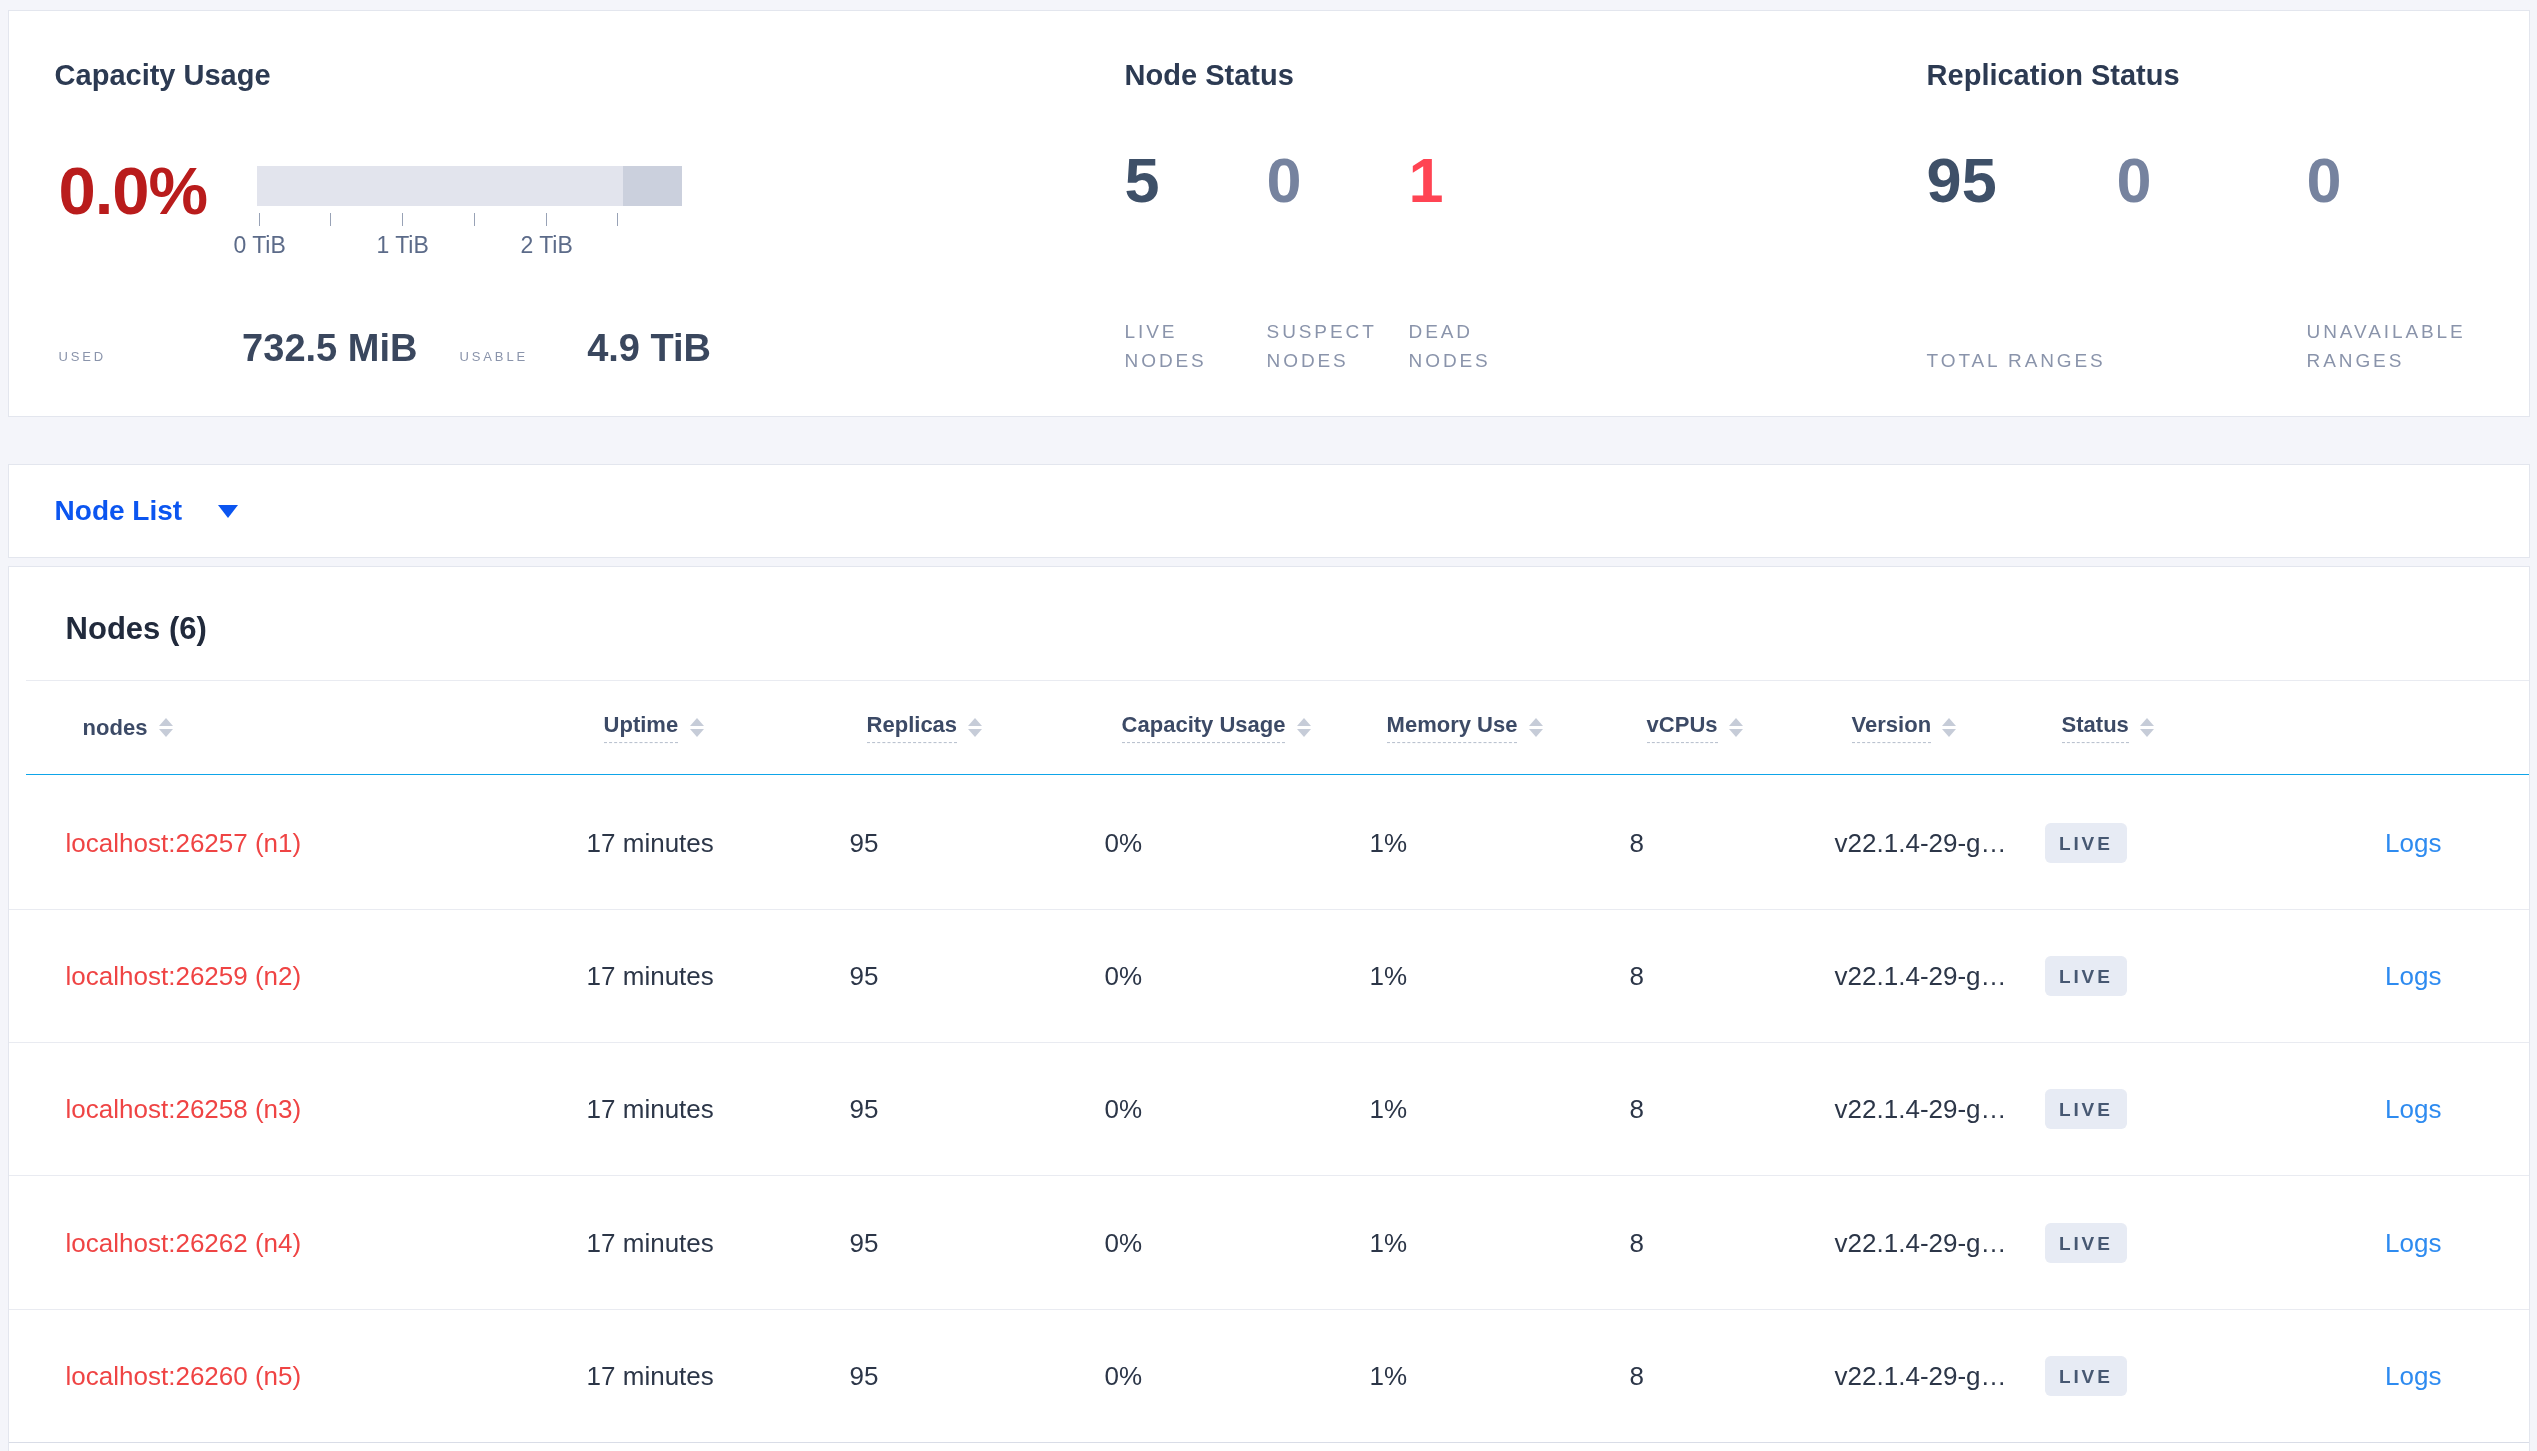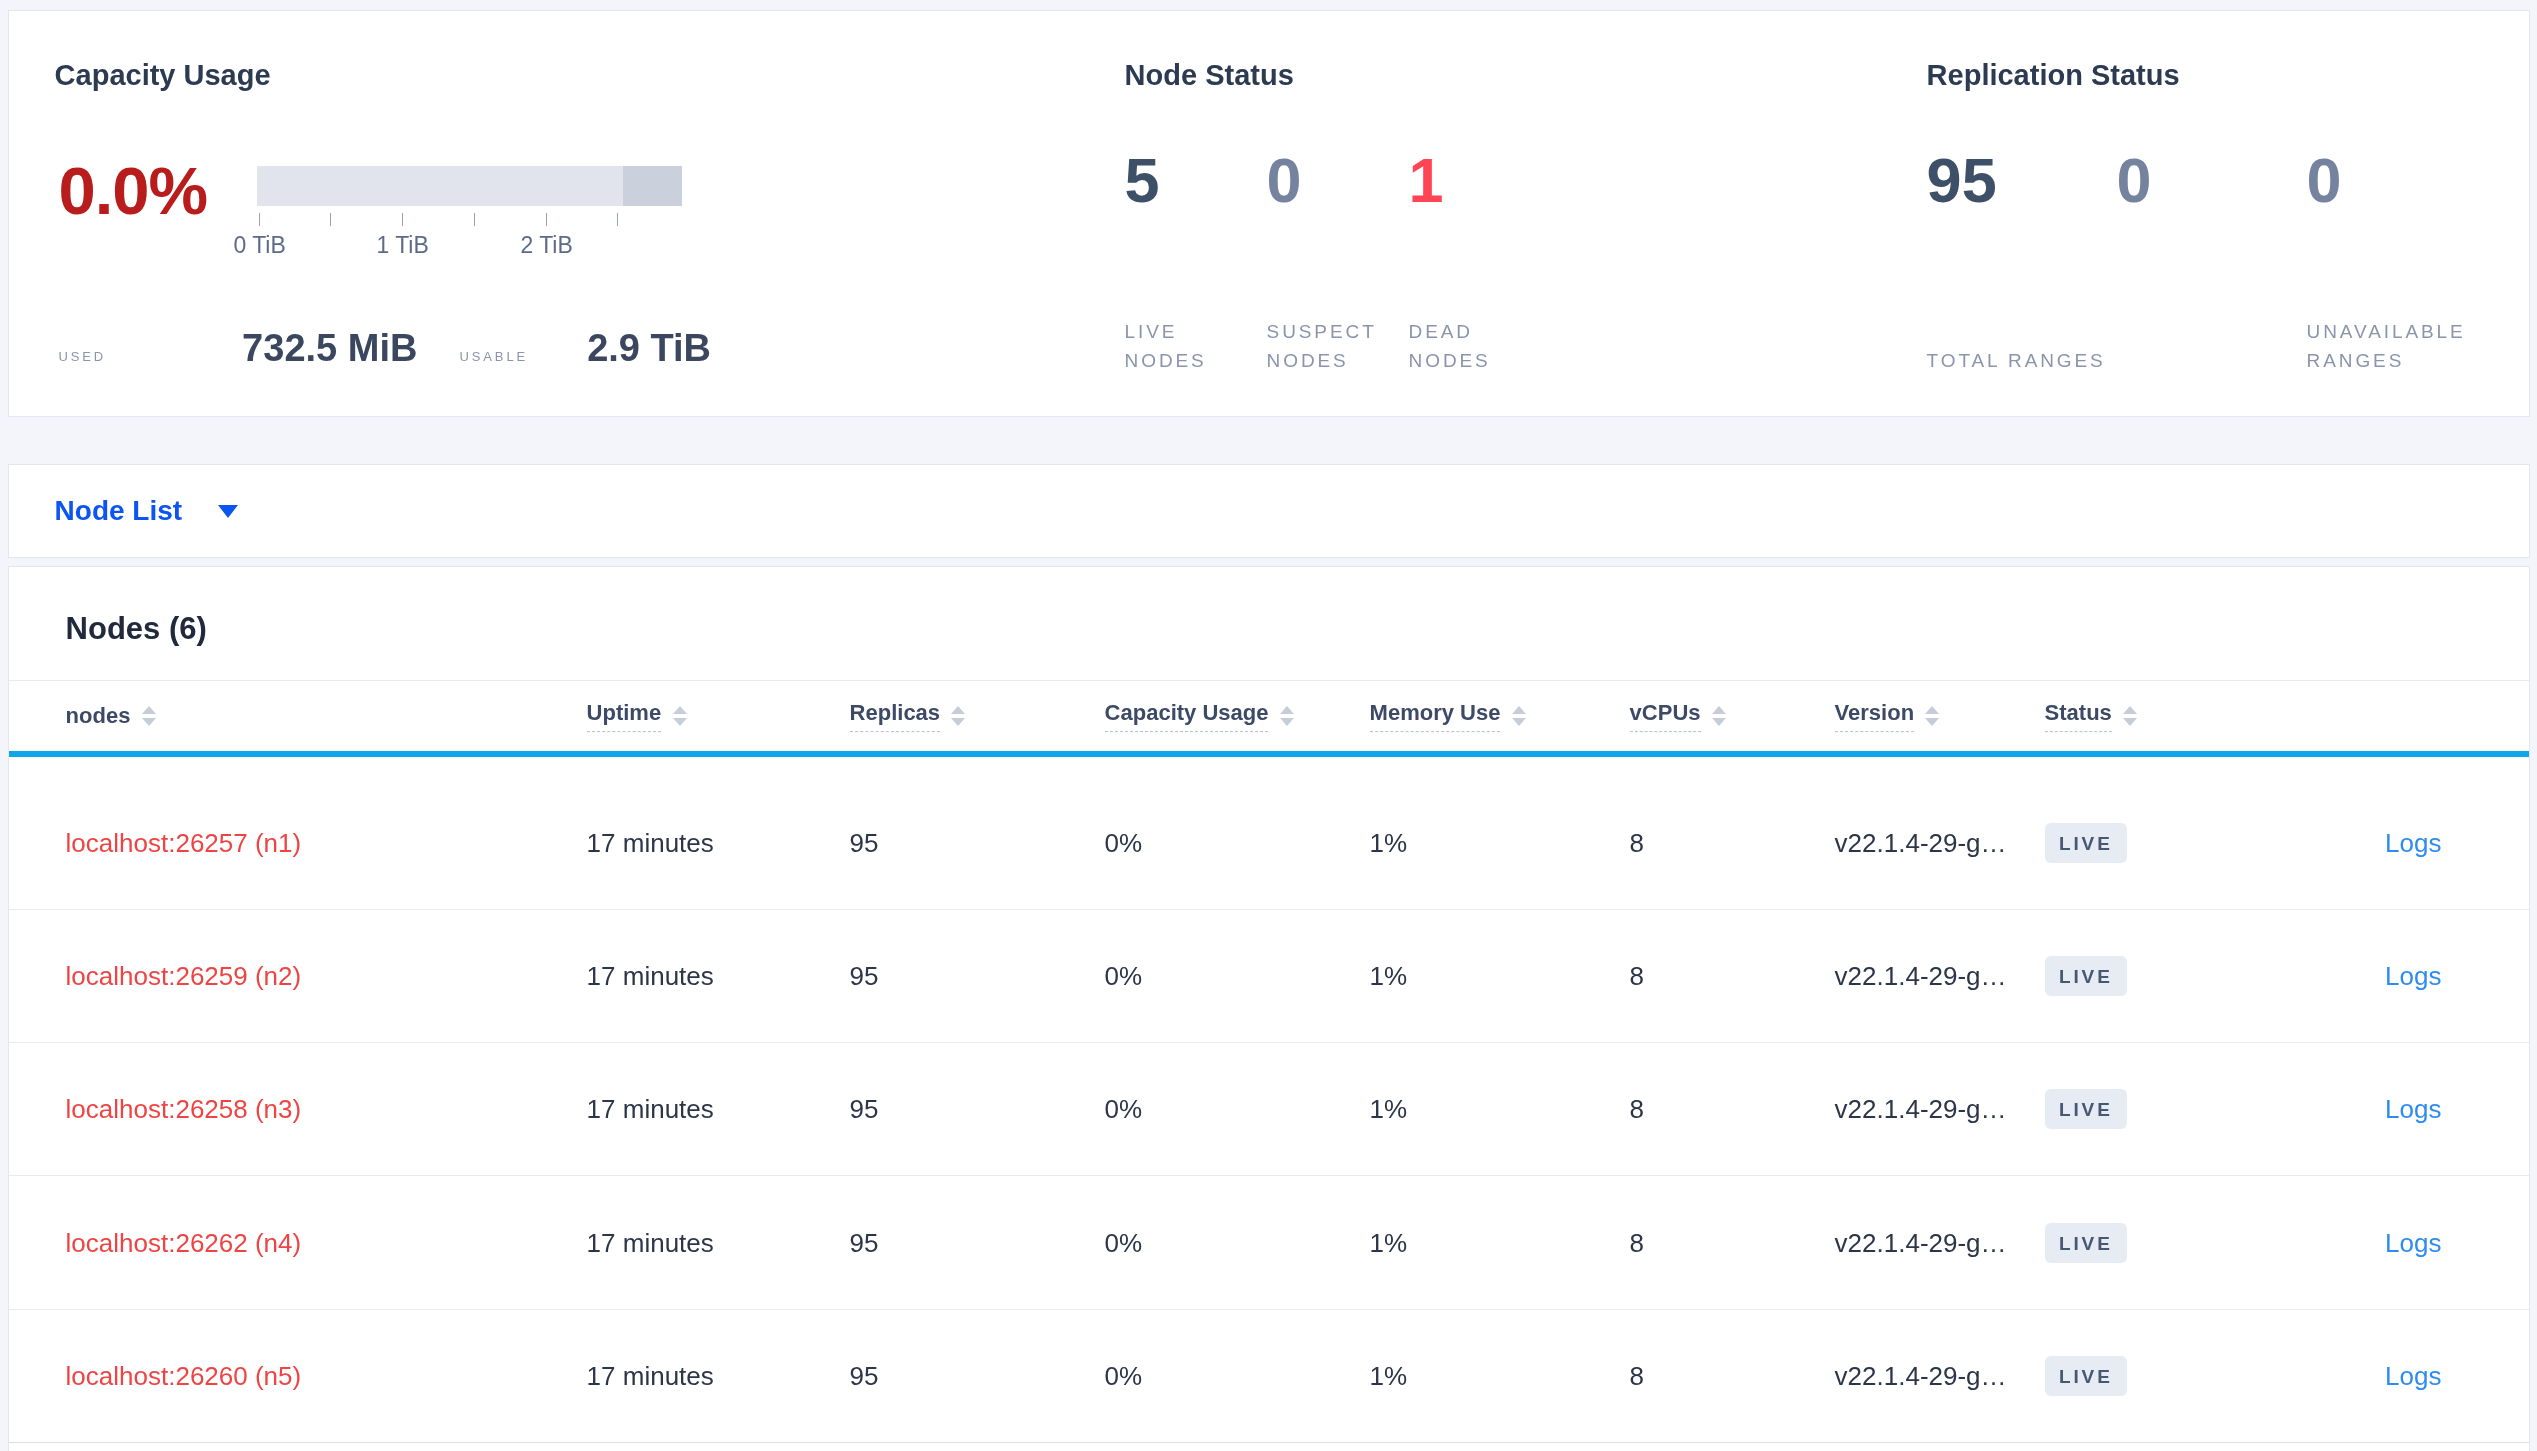--- a/index.html
+++ b/index.html
@@ -45,21 +45,21 @@
 
   
   #nodelist-bar { top:464px; height:94px; display:flex; align-items:center; }
   .nodelist-btn { display:flex; align-items:center; margin-left:46px; cursor:pointer; }
   .nodelist-label { font-size:28px; font-weight:700; color:#0b55f0; }
   .caret-down { width:0; height:0; margin-left:36px; border-left:10.5px solid transparent; border-right:10.5px solid transparent; border-top:13.3px solid #0b55f0; }
 
   
   #table-card { top:566px; height:895px; }
   .nodes-title { position:absolute; left:57px; top:44px; font-size:31px; font-weight:700; color:#212a3c; }
-  .thead { position:absolute; left:0; right:0; top:113px; height:77px; border-top:1px solid #e9ebf1; border-bottom:6px solid #0ea5e9; }
+  .thead { position:absolute; left:17px; right:0; top:113px; height:95px; border-top:1px solid #e9ebf1; border-bottom:1px solid #0ea5e9; }
   .th { position:absolute; top:50%; transform:translateY(-50%); display:flex; align-items:center; white-space:nowrap; cursor:pointer; }
   .th-label { font-size:22px; font-weight:700; color:#3c4a66; }
   .th-label.hint { border-bottom:1.9px dashed #b4bdcc; padding-bottom:4.8px; }
   .sort-icon { display:inline-flex; flex-direction:column; margin-left:11.4px; row-gap:3.8px; }
   .sort-icon .up { width:0; height:0; border-left:7.6px solid transparent; border-right:7.6px solid transparent; border-bottom:8.6px solid #c6ccd8; }
   .sort-icon .down { width:0; height:0; border-left:7.6px solid transparent; border-right:7.6px solid transparent; border-top:8.6px solid #c6ccd8; }
 
   .row { position:absolute; left:0; right:0; height:133px; border-bottom:1px solid #e9ebf1; }
   .row:last-of-type { border-bottom:1px solid #d9dde7; }
   .cell { position:absolute; top:50%; transform:translateY(-50%); font-size:26px; color:#2c3648; white-space:nowrap; }
@@ -88,21 +88,21 @@
     <div class="tick" style="left:419px"></div>
     <div class="tick" style="left:491px"></div>
     <div class="tick" style="left:562px"></div>
     <div class="tick-label" style="left:162px">0 TiB</div>
     <div class="tick-label" style="left:305px">1 TiB</div>
     <div class="tick-label" style="left:449px">2 TiB</div>
     <div class="cap-stats">
       <span class="muted-label sp1">USED</span>
       <span class="cap-value sp2">732.5 MiB</span>
       <span class="muted-label sp3">USABLE</span>
-      <span class="cap-value">2.9 TiB</span>
+      <span class="cap-value">4.9 TiB</span>
     </div>
   </div>
 
   <div class="section" id="node-status-section">
     <div class="section-title">Node Status</div>
     <div class="stats-row">
       <div class="stat">
         <div class="stat-number">5</div>
         <div class="stat-label">LIVE NODES</div>
       </div>

